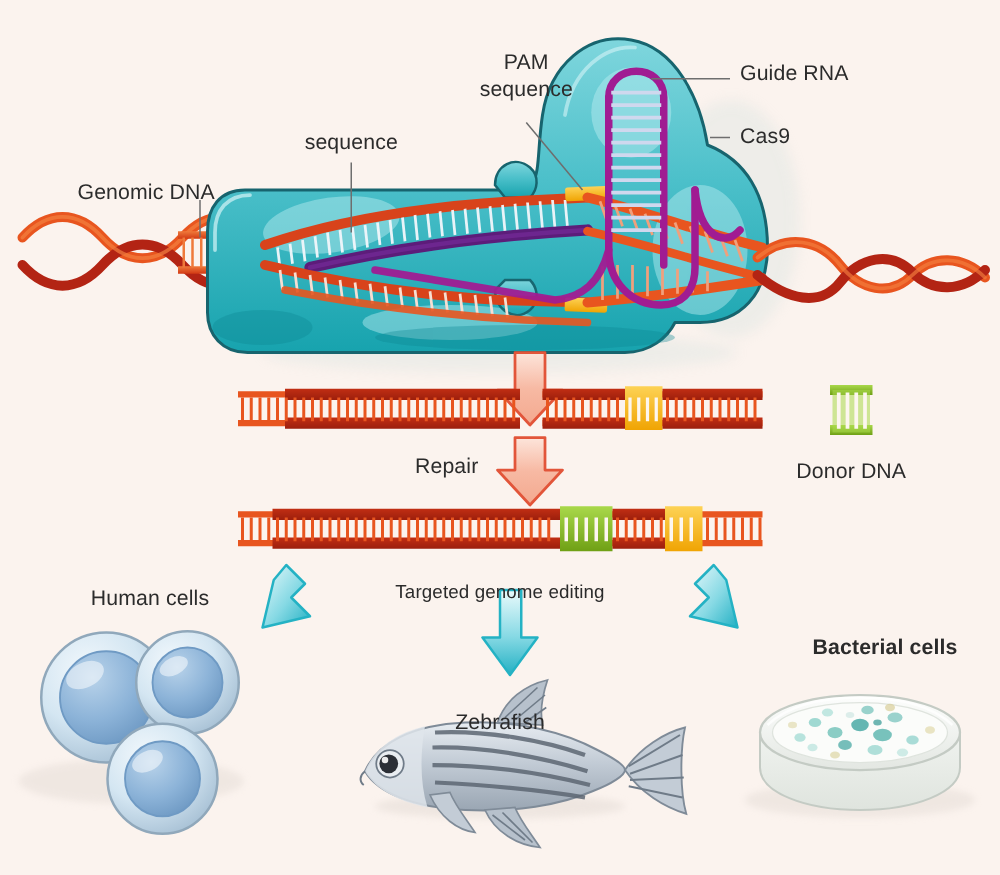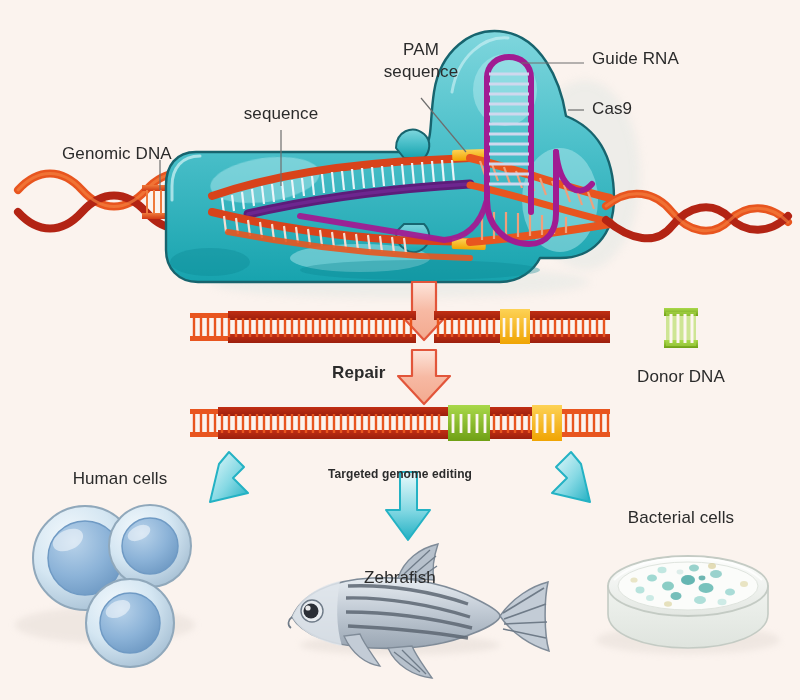--- a/index.html
+++ b/index.html
@@ -24,21 +24,21 @@
   }
   .lbl {
     position: absolute;
     color: #2b2b2b;
     font-family: "Liberation Sans", sans-serif;
     font-size: 17px;
     line-height: 20px;
     white-space: pre;
     letter-spacing: .1px;
   }
-  .lbl.bold { font-weight: bold; }
+  .lbl.bold { font-weight: normal; }
   .lbl.ctr { text-align: center; transform: translateX(-50%); }
 </style>
 </head>
 <body>
 
 <div id="stage">
 
   <svg class="layer" viewBox="0 0 800 700">
     <defs>
       <linearGradient id="gCas9" x1="0" y1="0" x2="0" y2="1">
@@ -603,21 +603,21 @@
   <div class="lbl ctr" style="left:421px; top:62px;">sequence</div>
 
   <div class="lbl" style="left:592px; top:49px;">Guide RNA</div>
 
   <div class="lbl" style="left:592px; top:99px;">Cas9</div>
 
   <div class="lbl bold" style="left:332px; top:363px;">Repair</div>
 
   <div class="lbl ctr" style="left:681px; top:355px;margin-top:12px;">Donor DNA</div>
 
-  <div class="lbl bold ctr" style="left:400px; top:464px; font-size:12px;">Targeted genome editing</div>
+  <div class="lbl bold ctr" style="left:400px; top:464px; font-size:15px;">Targeted genome editing</div>
 
   <div class="lbl ctr" style="left:120px; top:469px;">Human cells</div>
 
   <div class="lbl ctr" style="left:400px; top:568px;">Zebrafish</div>
 
-  <div class="lbl ctr" style="left:681px; top:508px;">Bacterial cells</div>
+  <div class="lbl ctr" style="left:708px; top:508px;font-weight:bold;">Bacterial cells</div>
 
 </div>
 
 </body></html>

